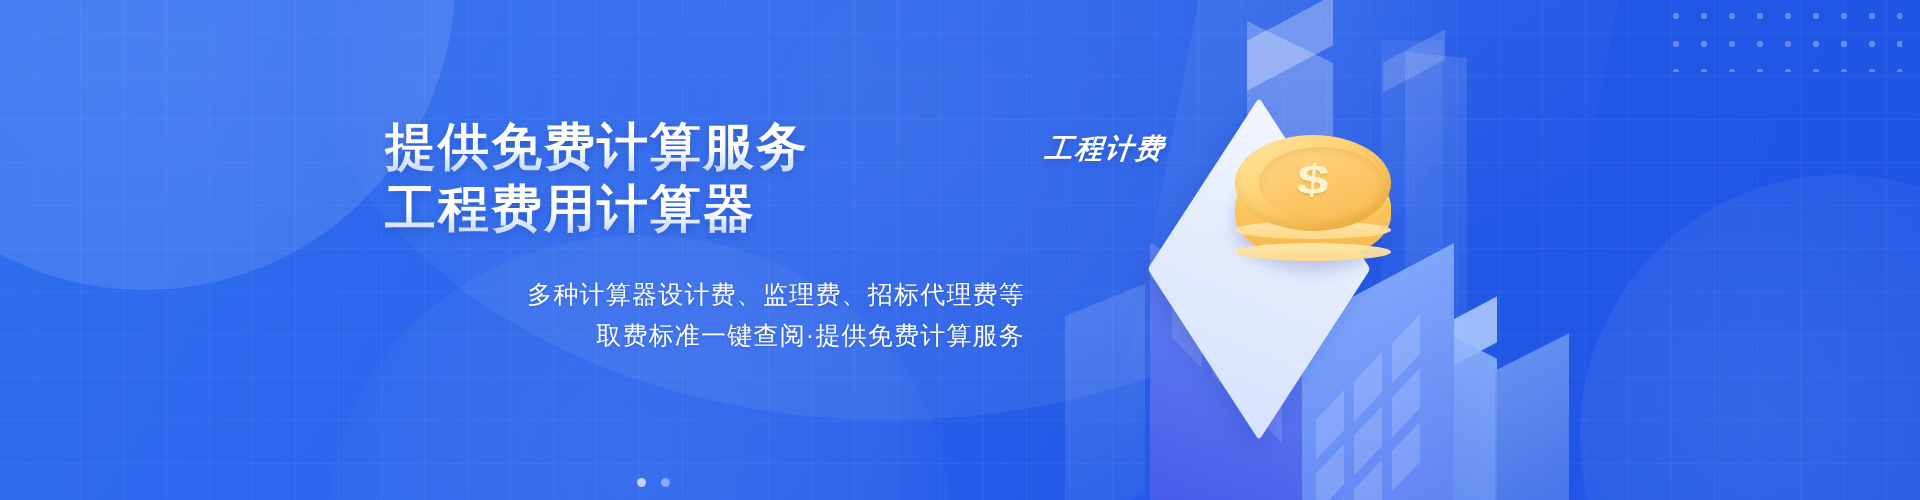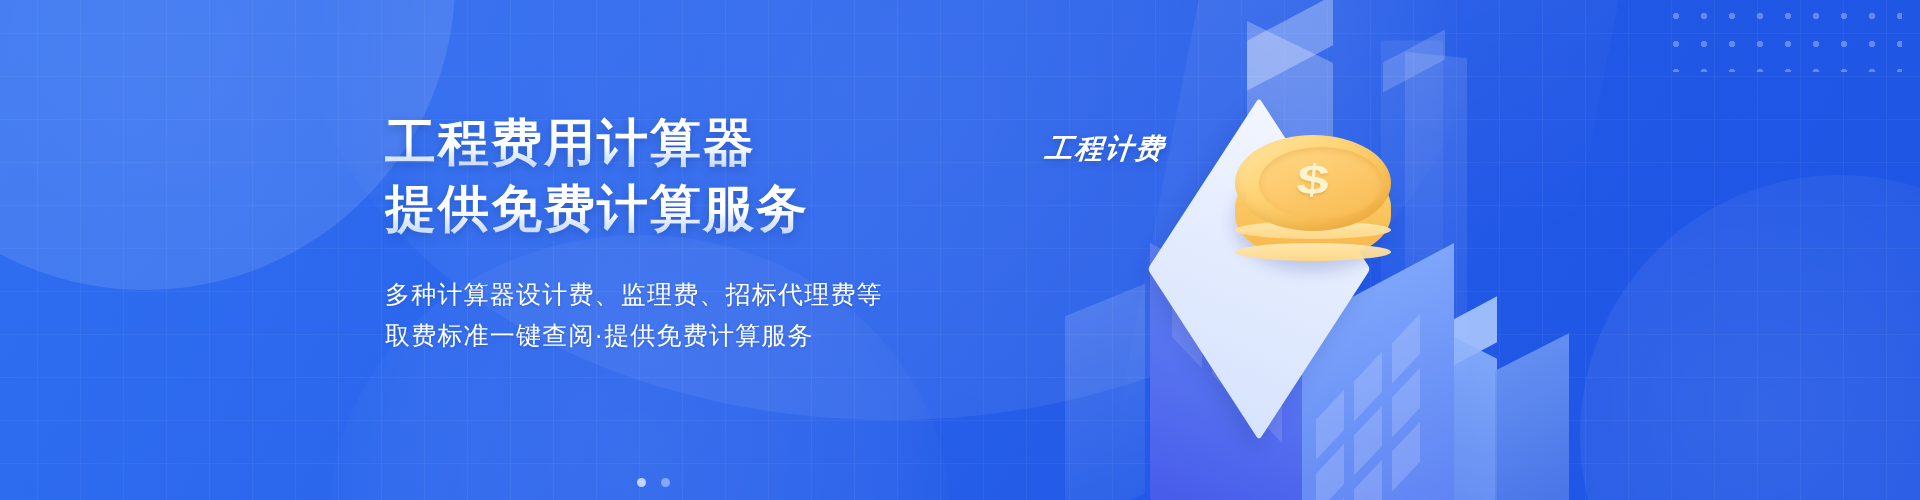--- a/index.html
+++ b/index.html
@@ -53,21 +53,21 @@
   .copy{position:absolute;left:385px;top:112px;width:640px;}
   .headline{
     font-size:51px;line-height:62px;font-weight:bold;letter-spacing:2px;
     background:linear-gradient(180deg,#ffffff 0%,#ffffff 52%,#dbe7ff 74%,#b8d0ff 100%);
     -webkit-background-clip:text;background-clip:text;color:transparent;
     -webkit-text-fill-color:transparent;
     filter:drop-shadow(0 3px 5px rgba(14,50,140,.34));
     margin:0;
   }
   .headline.l2{margin-top:4px;}
-  .subcopy{margin-top:34px;}
+  .subcopy{margin-top:34px;text-align:right;}
   .subline{
     font-size:25px;line-height:41px;color:#ffffff;letter-spacing:1.2px;
     text-shadow:0 1px 3px rgba(16,52,140,.25);
   }
 
   
   .art{position:absolute;left:1105px;top:0;width:560px;height:500px;}
 
   .sky-tower{
     position:absolute;left:300px;top:55px;width:62px;height:320px;
@@ -195,22 +195,22 @@
 
   <div class="grid"></div>
   <div class="glow-a"></div>
   <div class="glow-b"></div>
   <div class="glow-c"></div>
   <div class="glow-d"></div>
   <div class="sheen"></div>
   <div class="dots-matrix"></div>
 
   <div class="copy">
+    <div class="headline l2">提供免费计算服务</div>
     <div class="headline l1">工程费用计算器</div>
-    <div class="headline l2">提供免费计算服务</div>
     <div class="subcopy">
       <div class="subline">多种计算器设计费、监理费、招标代理费等</div>
       <div class="subline">取费标准一键查阅·提供免费计算服务</div>
     </div>
   </div>
 
   <div class="art">
 
     <div class="sky-tower-cap"></div>
     <div class="sky-tower"></div>

